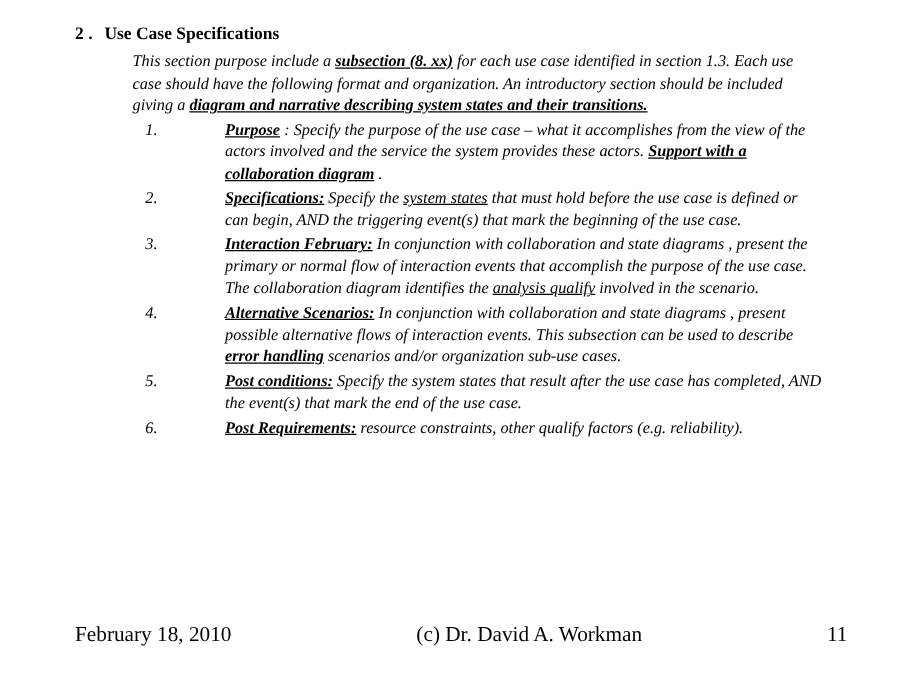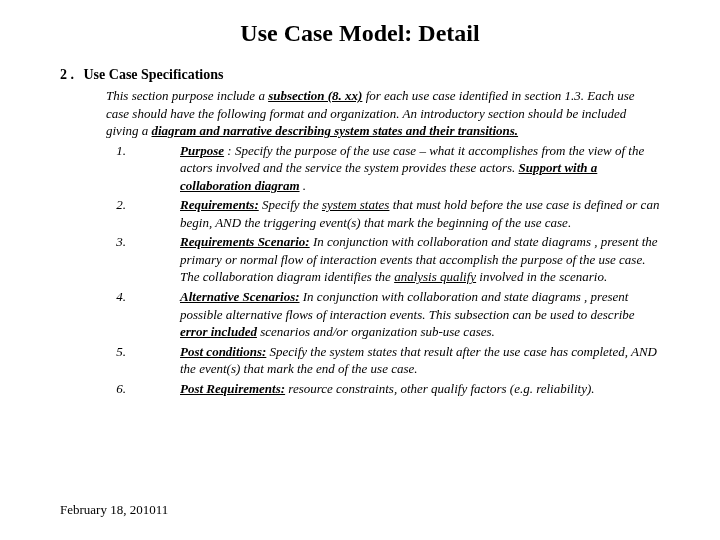--- a/index.html
+++ b/index.html
@@ -56,31 +56,30 @@
   .item-body {
     flex: 1;
     margin-left: 48px;
   }
   .u { text-decoration: underline; }
   .b { font-weight: bold; }
   .footer {
     position: absolute;
     bottom: 22px;
     left: 60px;
-    right: 60px;
-    font-size: 13px;
+    right: 42px;
+    font-size: 17px;
     display: flex;
-    justify-content: flex-start;
+    justify-content: space-between;
   }
 </style>
 </head>
 <body>
 
 <div class="page">
-  <div class="title">Use Case Model: Detail</div>
 
   <div class="section-header">
     <span class="section-num">2 .</span>
     <span>Use Case Specifications</span>
   </div>
 
   <div class="intro">
     <span>This section purpose include a </span><span class="u b">subsection (8. xx)</span><span> for each use case identified in section 1.3.  Each use case should have the following format and organization. An introductory section should be included giving a </span><span class="u b">diagram and narrative describing system states and their transitions.</span>
   </div>
 
@@ -89,35 +88,35 @@
     <div class="item">
       <div class="item-num">1.</div>
       <div class="item-body">
         <span class="u b">Purpose</span><span> :</span><span>  Specify the purpose of the use case – what it accomplishes from the view of the actors involved and the service the system provides these actors. </span><span class="u b">Support with a collaboration diagram</span><span> .</span>
       </div>
     </div>
 
     <div class="item">
       <div class="item-num">2.</div>
       <div class="item-body">
-        <span class="u b">Requirements:</span><span> Specify the </span><span class="u">system states</span><span> that must hold before the use case is defined or can begin, AND the triggering event(s) that mark the beginning of the use case.</span>
+        <span class="u b">Specifications:</span><span> Specify the </span><span class="u">system states</span><span> that must hold before the use case is defined or can begin, AND the triggering event(s) that mark the beginning of the use case.</span>
       </div>
     </div>
 
     <div class="item">
       <div class="item-num">3.</div>
       <div class="item-body">
-        <span class="u b">Requirements Scenario:</span><span> In conjunction with collaboration and state diagrams , present the primary or normal flow of interaction events that accomplish the purpose of the use case.  The collaboration diagram identifies the </span><span class="u">analysis qualify</span><span> involved in the scenario.</span>
+        <span class="u b">Interaction February:</span><span> In conjunction with collaboration and state diagrams , present the primary or normal flow of interaction events that accomplish the purpose of the use case.  The collaboration diagram identifies the </span><span class="u">analysis qualify</span><span> involved in the scenario.</span>
       </div>
     </div>
 
     <div class="item">
       <div class="item-num">4.</div>
       <div class="item-body">
-        <span class="u b">Alternative Scenarios:</span><span> In conjunction with collaboration and state diagrams , present possible alternative flows of interaction events.  This subsection can be used to describe </span><span class="u b">error included</span><span> scenarios and/or organization sub-use cases.</span>
+        <span class="u b">Alternative Scenarios:</span><span> In conjunction with collaboration and state diagrams , present possible alternative flows of interaction events.  This subsection can be used to describe </span><span class="u b">error handling</span><span> scenarios and/or organization sub-use cases.</span>
       </div>
     </div>
 
     <div class="item">
       <div class="item-num">5.</div>
       <div class="item-body">
         <span class="u b">Post conditions:</span><span> Specify the system states that result after the use case has completed, AND the event(s) that mark the end of the use case.</span>
       </div>
     </div>
 
@@ -126,14 +125,15 @@
       <div class="item-body">
         <span class="u b">Post Requirements:</span><span> resource constraints, other qualify factors (e.g. reliability).</span>
       </div>
     </div>
 
   </div>
 </div>
 
 <div class="footer">
   <span>February 18, 2010</span>
+  <span>(c) Dr. David A. Workman</span>
   <span>11</span>
 </div>
 
 </body></html>

